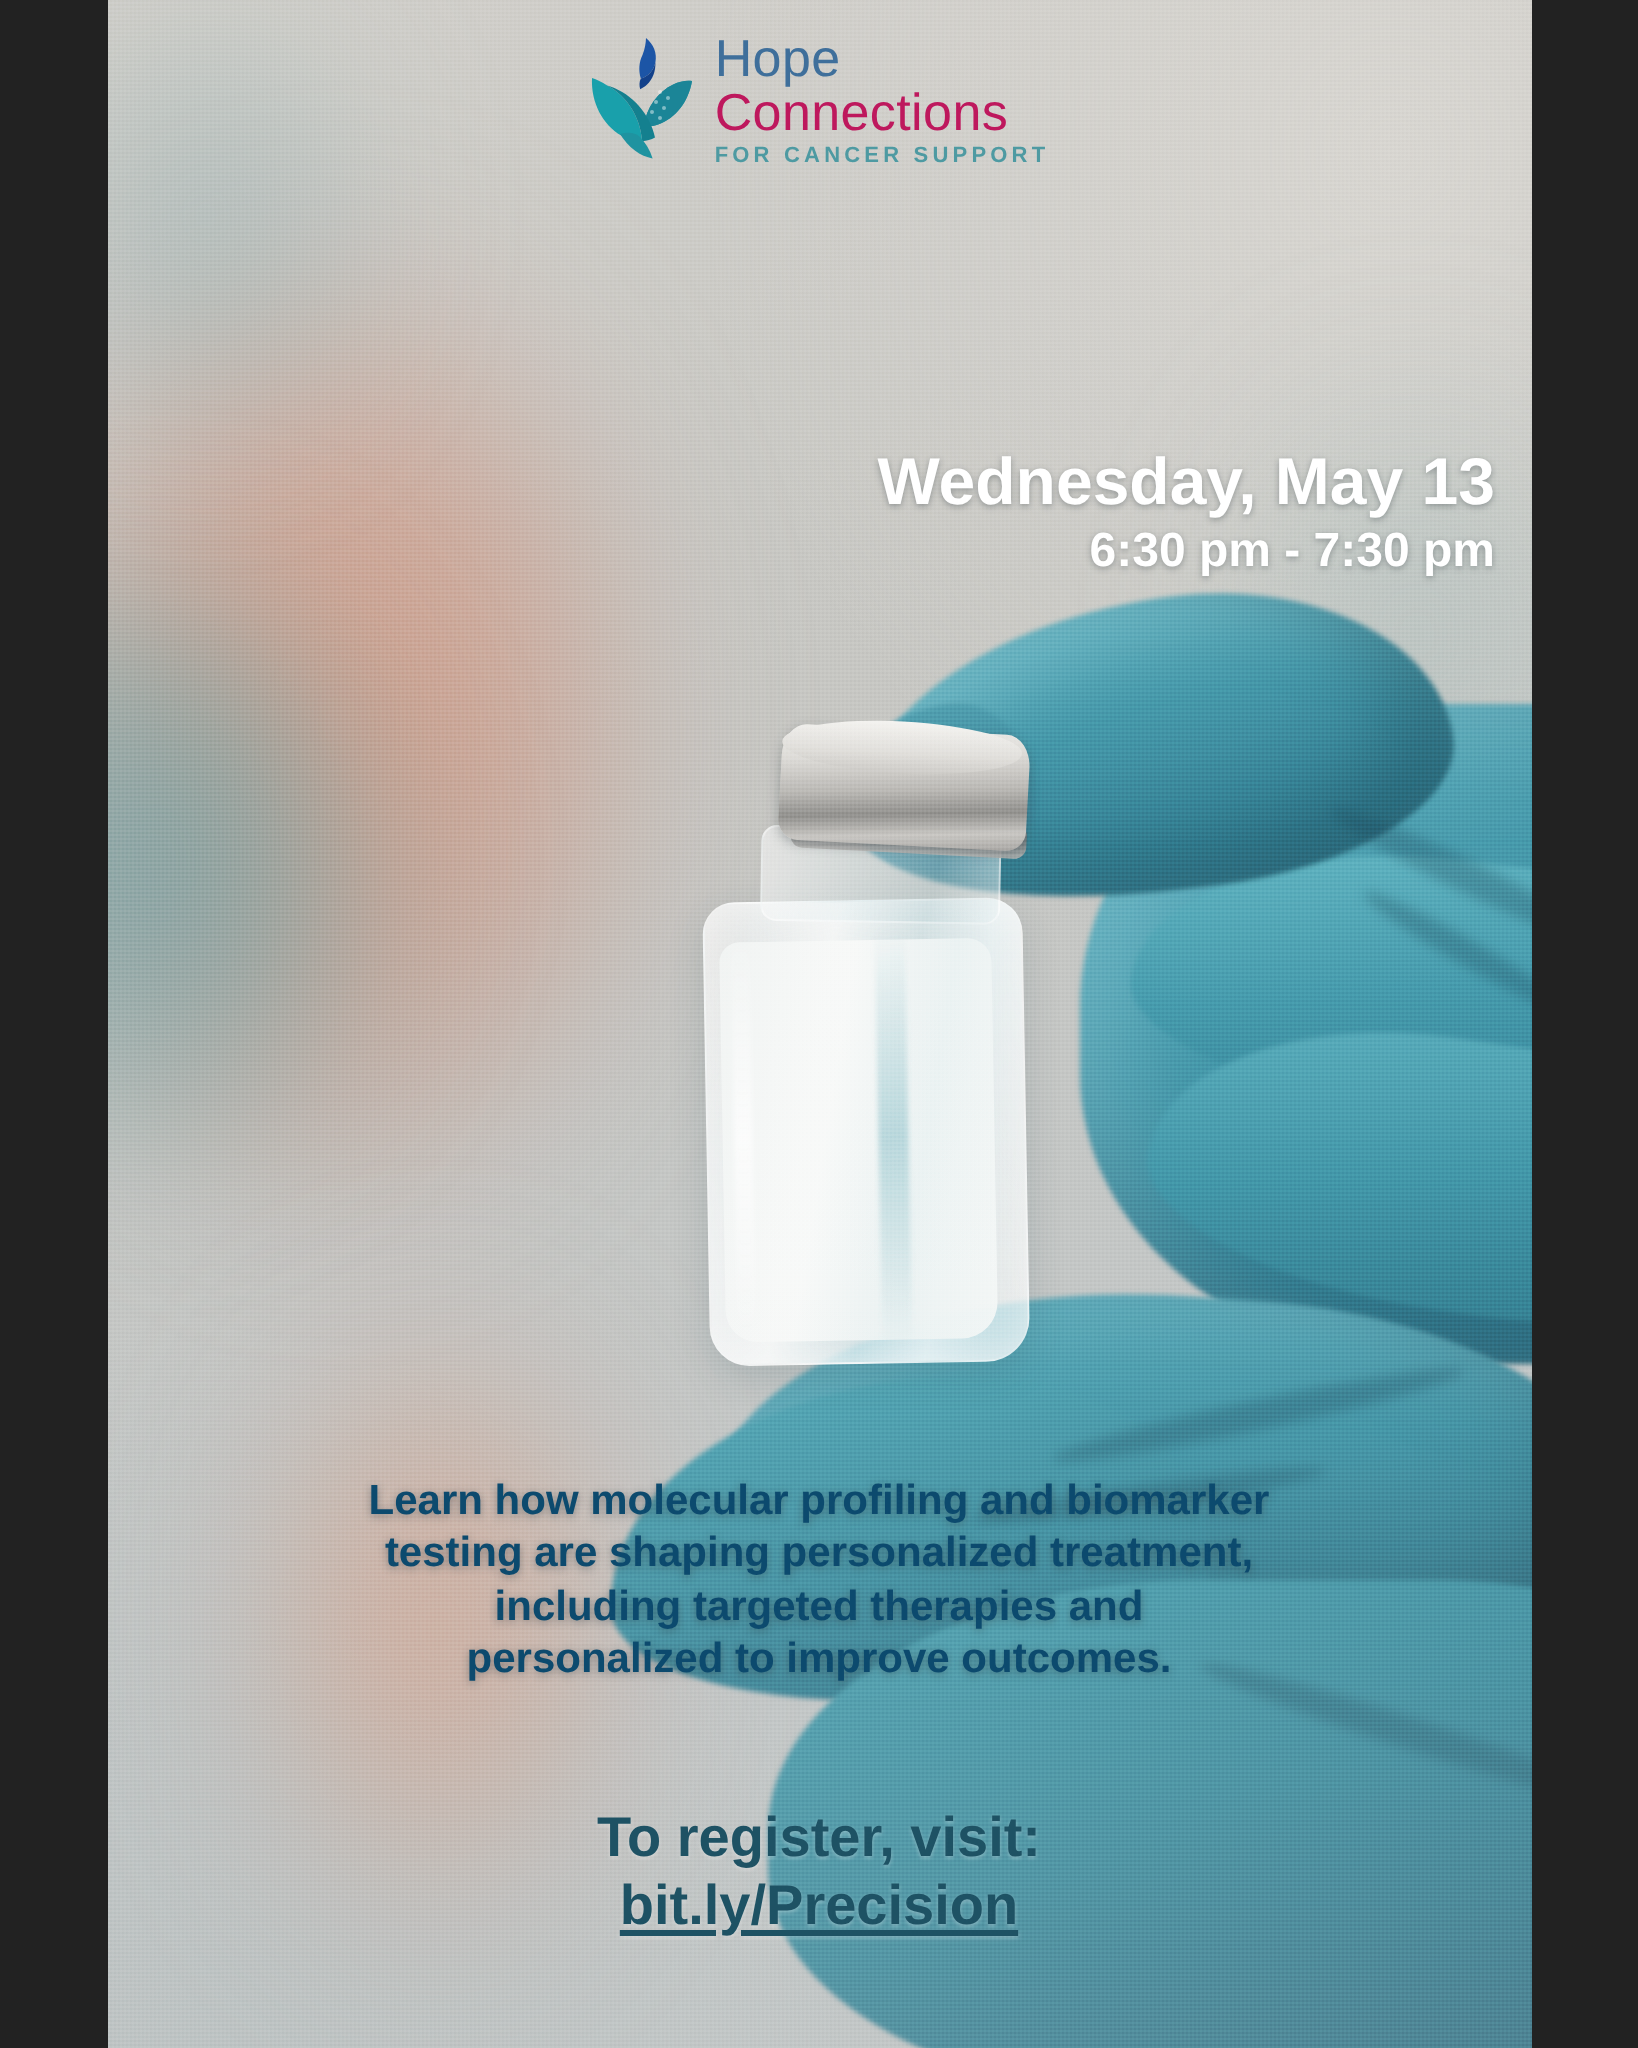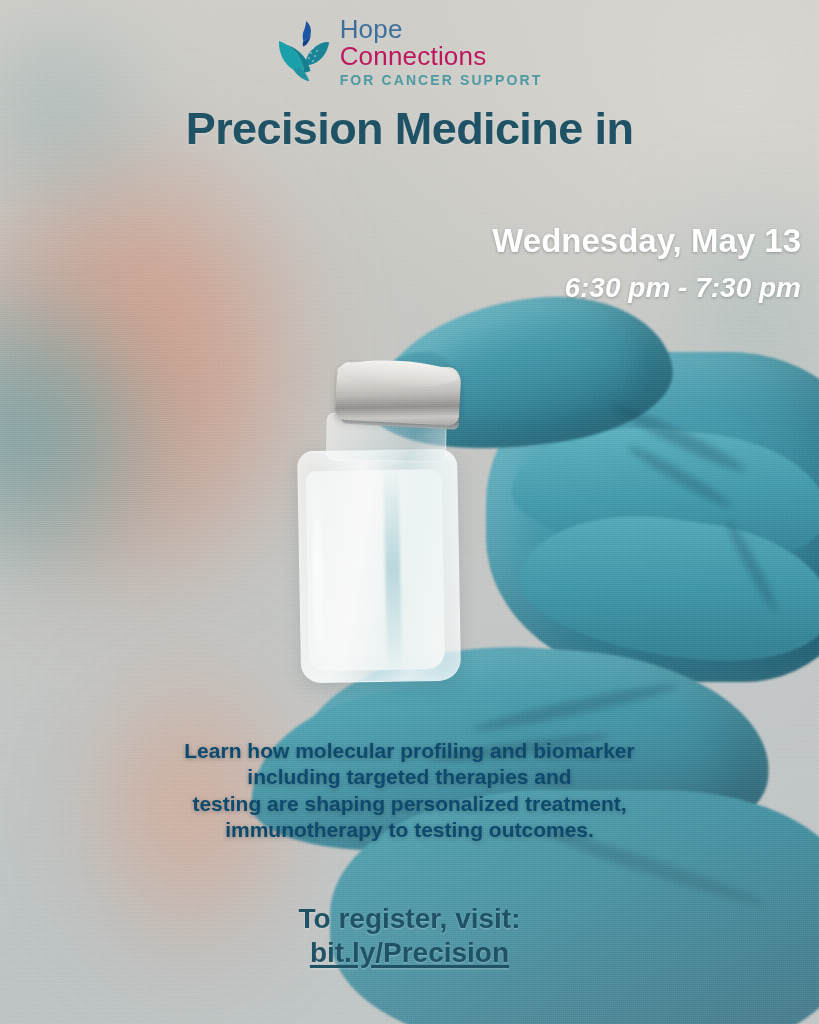--- a/index.html
+++ b/index.html
@@ -6,21 +6,21 @@
   * { margin:0; padding:0; box-sizing:border-box; }
   html,body{ background:#222; }
   body{
     font-family:"Liberation Sans", sans-serif;
     display:flex; align-items:flex-start; justify-content:center;
   }
 
   
   .flyer{
     position:relative;
-    width:819px; height:1024px;
+    width:712px; height:1024px;
     overflow:hidden;
     background:#c9c7c2;
     isolation:isolate;
   }
 
   
   .photo{ position:absolute; inset:0; overflow:hidden; }
 
   
   .bg-base{
@@ -219,40 +219,40 @@
   .logo-hope{
     font-family:"Liberation Sans", sans-serif;
     font-size:26px; font-weight:400; color:#3f6f9b; letter-spacing:.2px;
   }
   .logo-conn{
     font-family:"Liberation Sans", sans-serif;
     font-size:26px; font-weight:400; color:#be185d; letter-spacing:.2px; margin-top:1px;
   }
   .logo-tag{
     font-family:"Liberation Sans", sans-serif;
-    font-size:14px; font-weight:700; color:#4e9aa2;
+    font-size:11px; font-weight:700; color:#4e9aa2;
     letter-spacing:2.1px; text-align:right; margin-top:4px;
   }
 
   .title{
     position:absolute; left:18px; right:18px; top:104px;
     text-align:center; color:#1e5264;
     font-size:45px; font-weight:700; line-height:1.10;
     letter-spacing:-.6px;
     text-shadow:0 1px 2px rgba(255,255,255,.28);
   }
   .title .l2{ display:block; font-size:45px; }
 
   .when{
     position:absolute; left:18px; right:18px; top:222px;
     text-align:right; color:#ffffff;
     font-size:33px; font-weight:700; line-height:1.15;
     text-shadow:0 1px 3px rgba(60,70,75,.40);
   }
-  .when .l2{ display:block; font-size:28px; margin-top:12px;font-style:italic; }
+  .when .l2{ display:block; font-size:24px; margin-top:2px; }
 
   .blurb{
     position:absolute; left:54px; right:54px; top:738px;
     text-align:center; color:#0c4a6e;
     font-size:21px; font-weight:700; line-height:1.26;
     text-shadow:0 1px 4px rgba(50,62,68,.45);
   }
   .blurb span{ display:block; }
 
   .register{
@@ -332,33 +332,32 @@
         <path d="M16 50c4.2 6.8 10.2 11.2 16.3 12.2-1.3-4.3-3.6-8.1-6.6-11C23.3 49 19.7 48.9 16 50z" fill="#1f93a0"></path>
       </svg>
       <div class="logo-text">
         <span class="logo-hope">Hope</span>
         <span class="logo-conn">Connections</span>
         <span class="logo-tag">FOR CANCER SUPPORT</span>
       </div>
     </div>
 
     <h1 class="title">
-      <span class="l1">Precision Medicine in</span>
     </h1>
 
     <div class="when">
       <span class="l1">Wednesday, May 13</span>
       <span class="l2">6:30 pm - 7:30 pm</span>
     </div>
 
     <div class="blurb">
       <span>Learn how molecular profiling and biomarker</span>
+      <span>testing are shaping personalized treatment,</span>
       <span>including targeted therapies and</span>
-      <span>testing are shaping personalized treatment,</span>
-      <span>immunotherapy to testing outcomes.</span>
+      <span>personalized to improve outcomes.</span>
     </div>
 
     <div class="register">
       <div>To register, visit:</div>
       <a class="link" href="#">bit.ly/Precision</a>
     </div>
 
   </div>
 </div>
 

